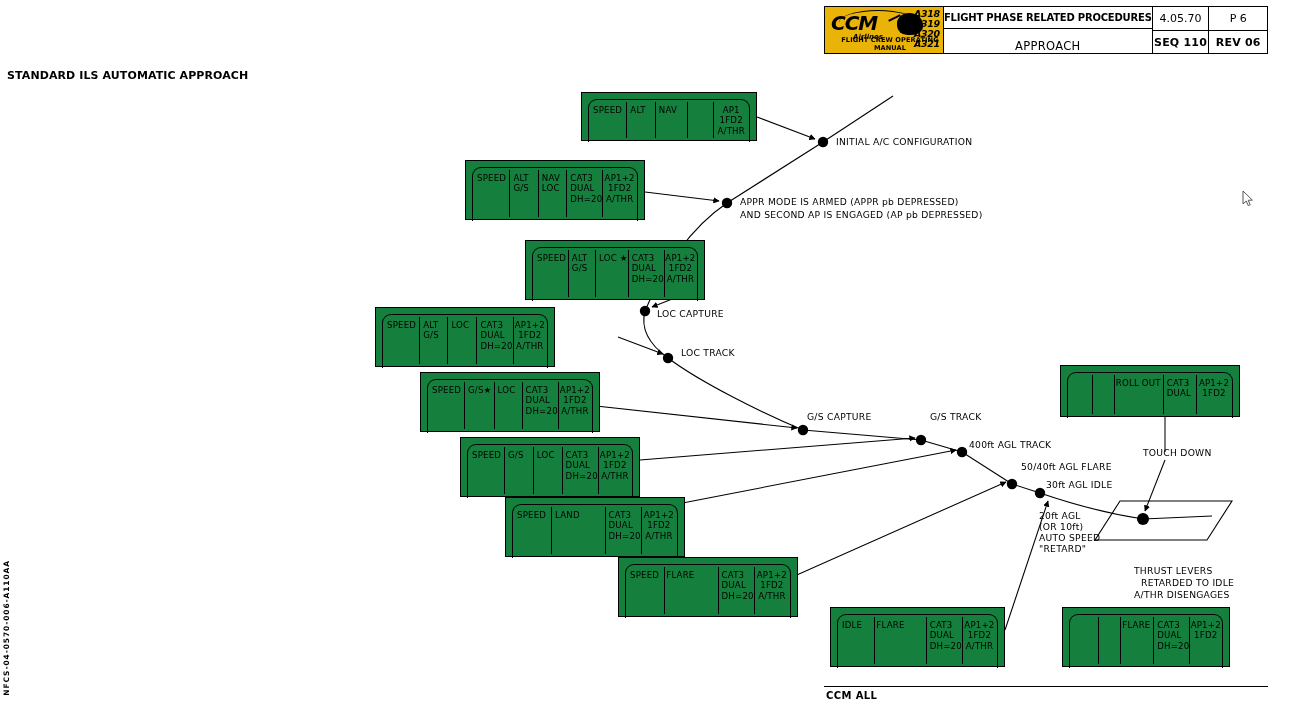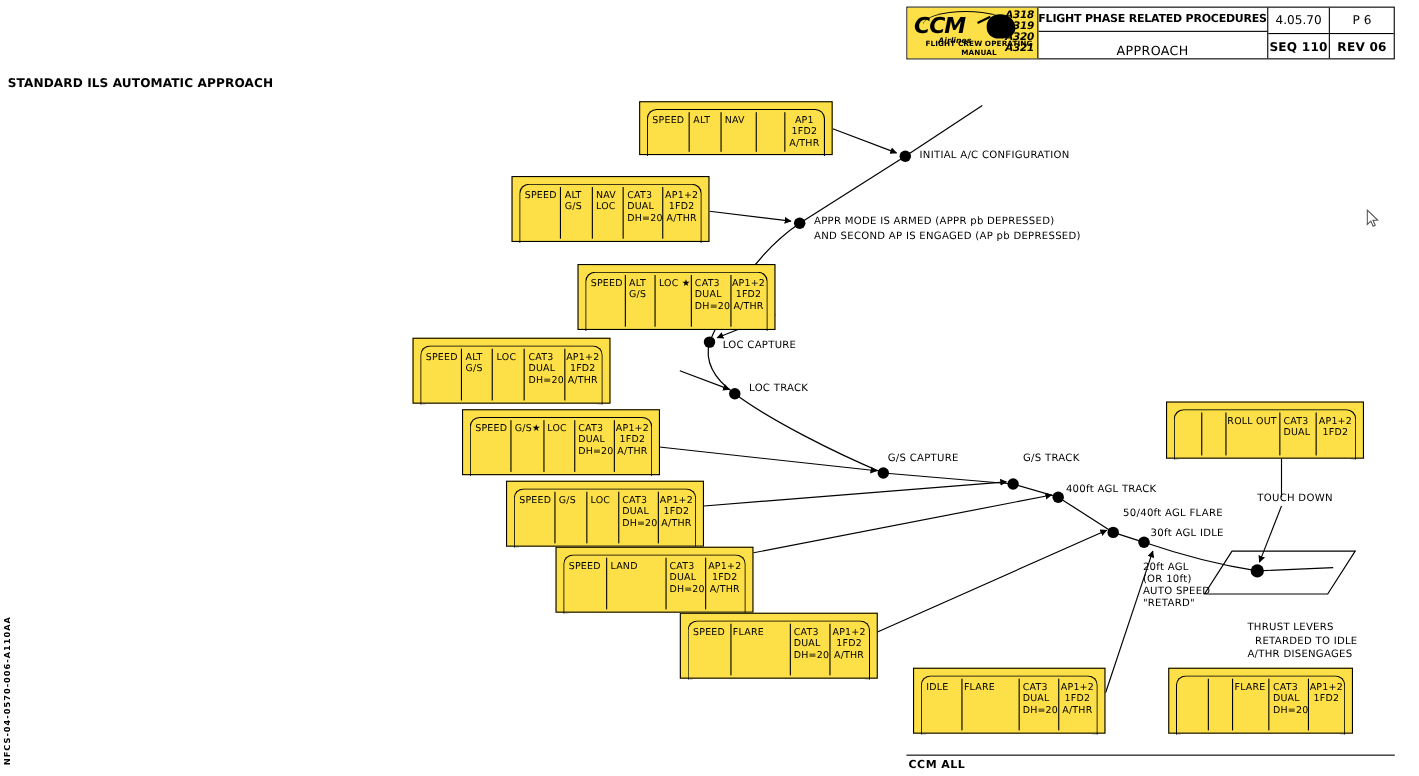--- a/index.html
+++ b/index.html
@@ -26,21 +26,21 @@
     border: 1.6px solid #000;
     box-sizing: border-box;
     display: flex;
   }
   .hdr-logo {
     width: 130px;
     border-right: 1.6px solid #000;
     box-sizing: border-box;
     position: relative;
     overflow: hidden;
-    background: #fde047;
+    background: #eab308;
   }
   .logo-ccm {
     position: absolute;
     left: 6px;
     top: 6px;
     font-family: "DejaVu Sans", sans-serif;
     font-weight: 900;
     font-size: 20px;
     font-style: italic;
     letter-spacing: -1px;
@@ -196,21 +196,21 @@
     font-size: 10px;
     font-weight: bold;
     letter-spacing: 0.4px;
   }
 
   
   .fma {
     position: absolute;
     box-sizing: border-box;
     border: 1.3px solid #000;
-    background: #fde047;
+    background: #15803d;
   }
   .fma-inner {
     position: absolute;
     left: 6px;
     top: 6px;
     right: 6px;
     bottom: -2px;
     border: 1.1px solid #000;
     border-bottom: none;
     border-radius: 9px 9px 0 0;

